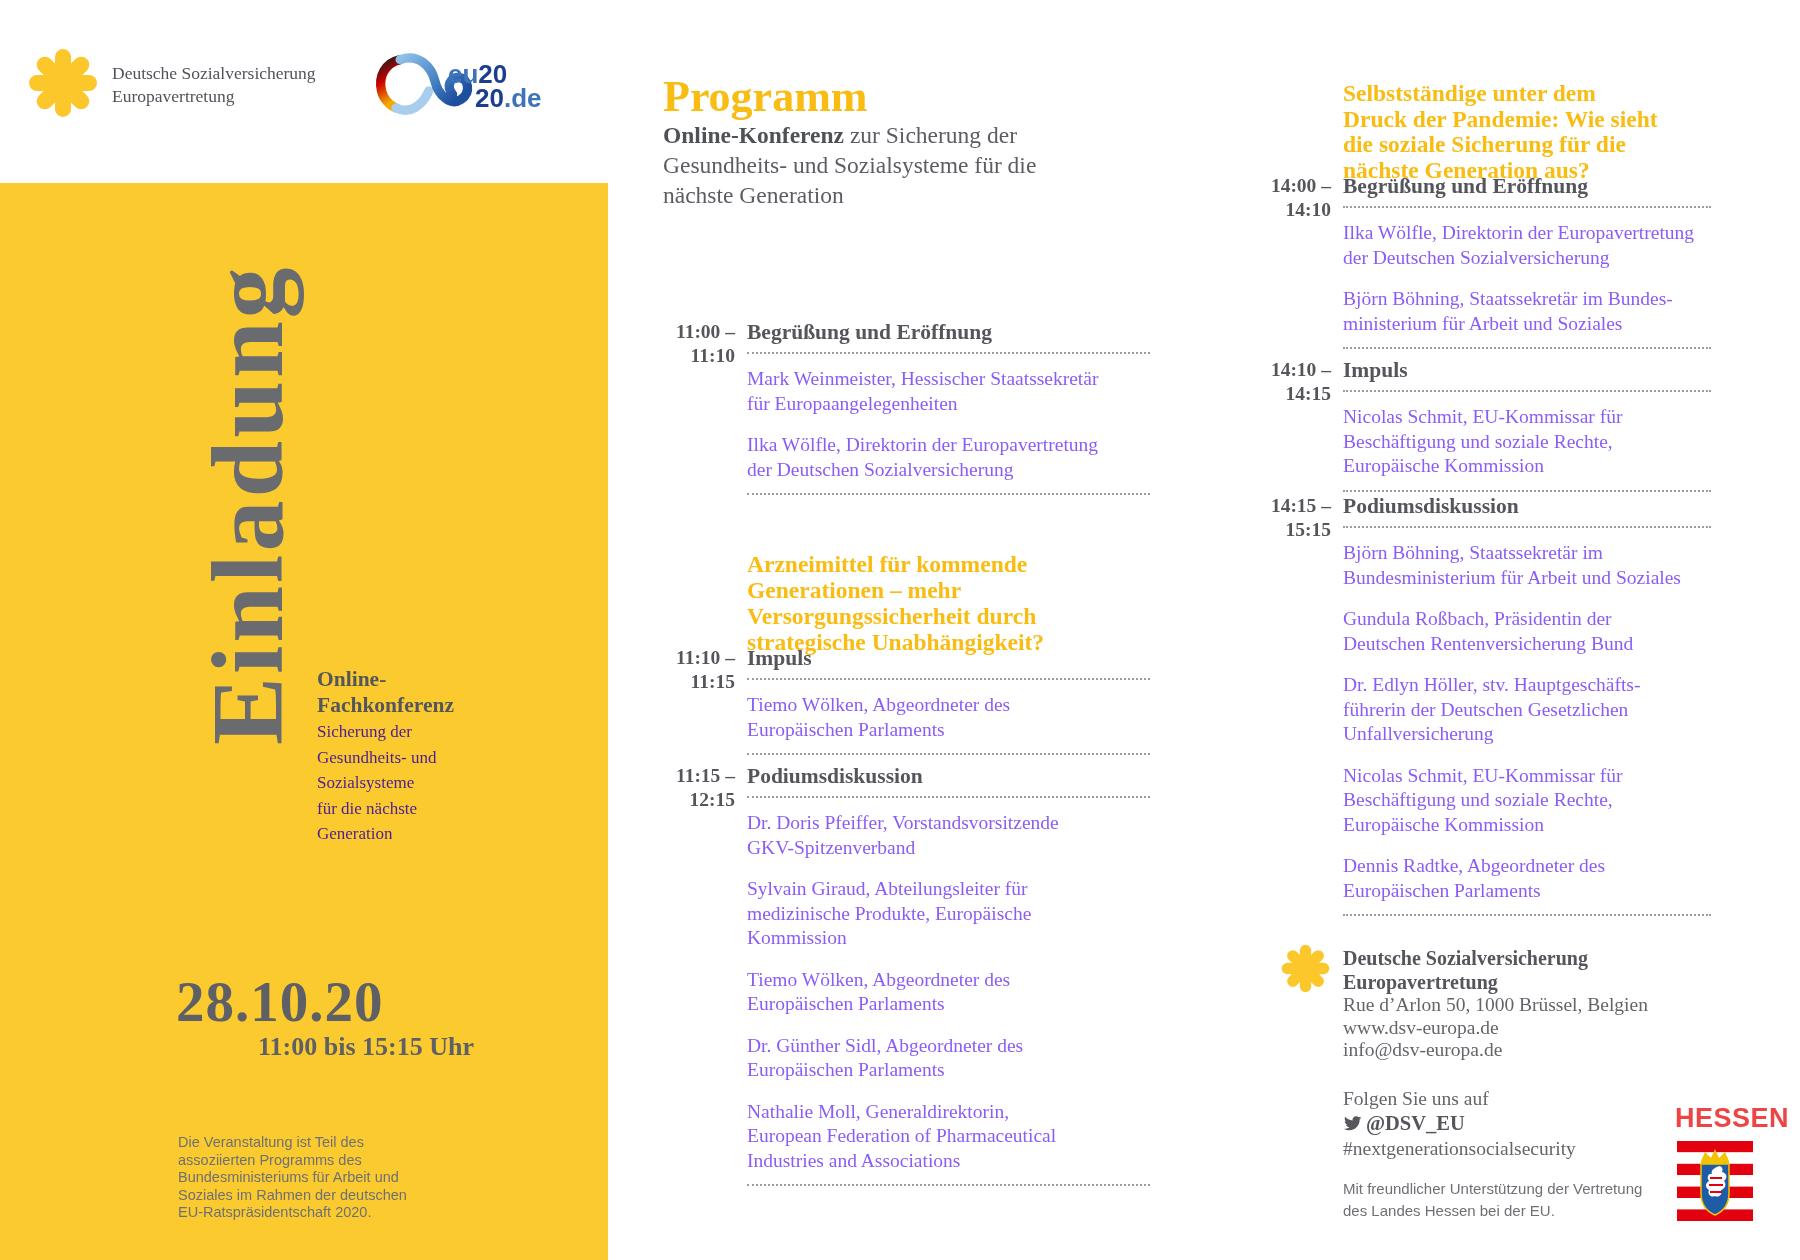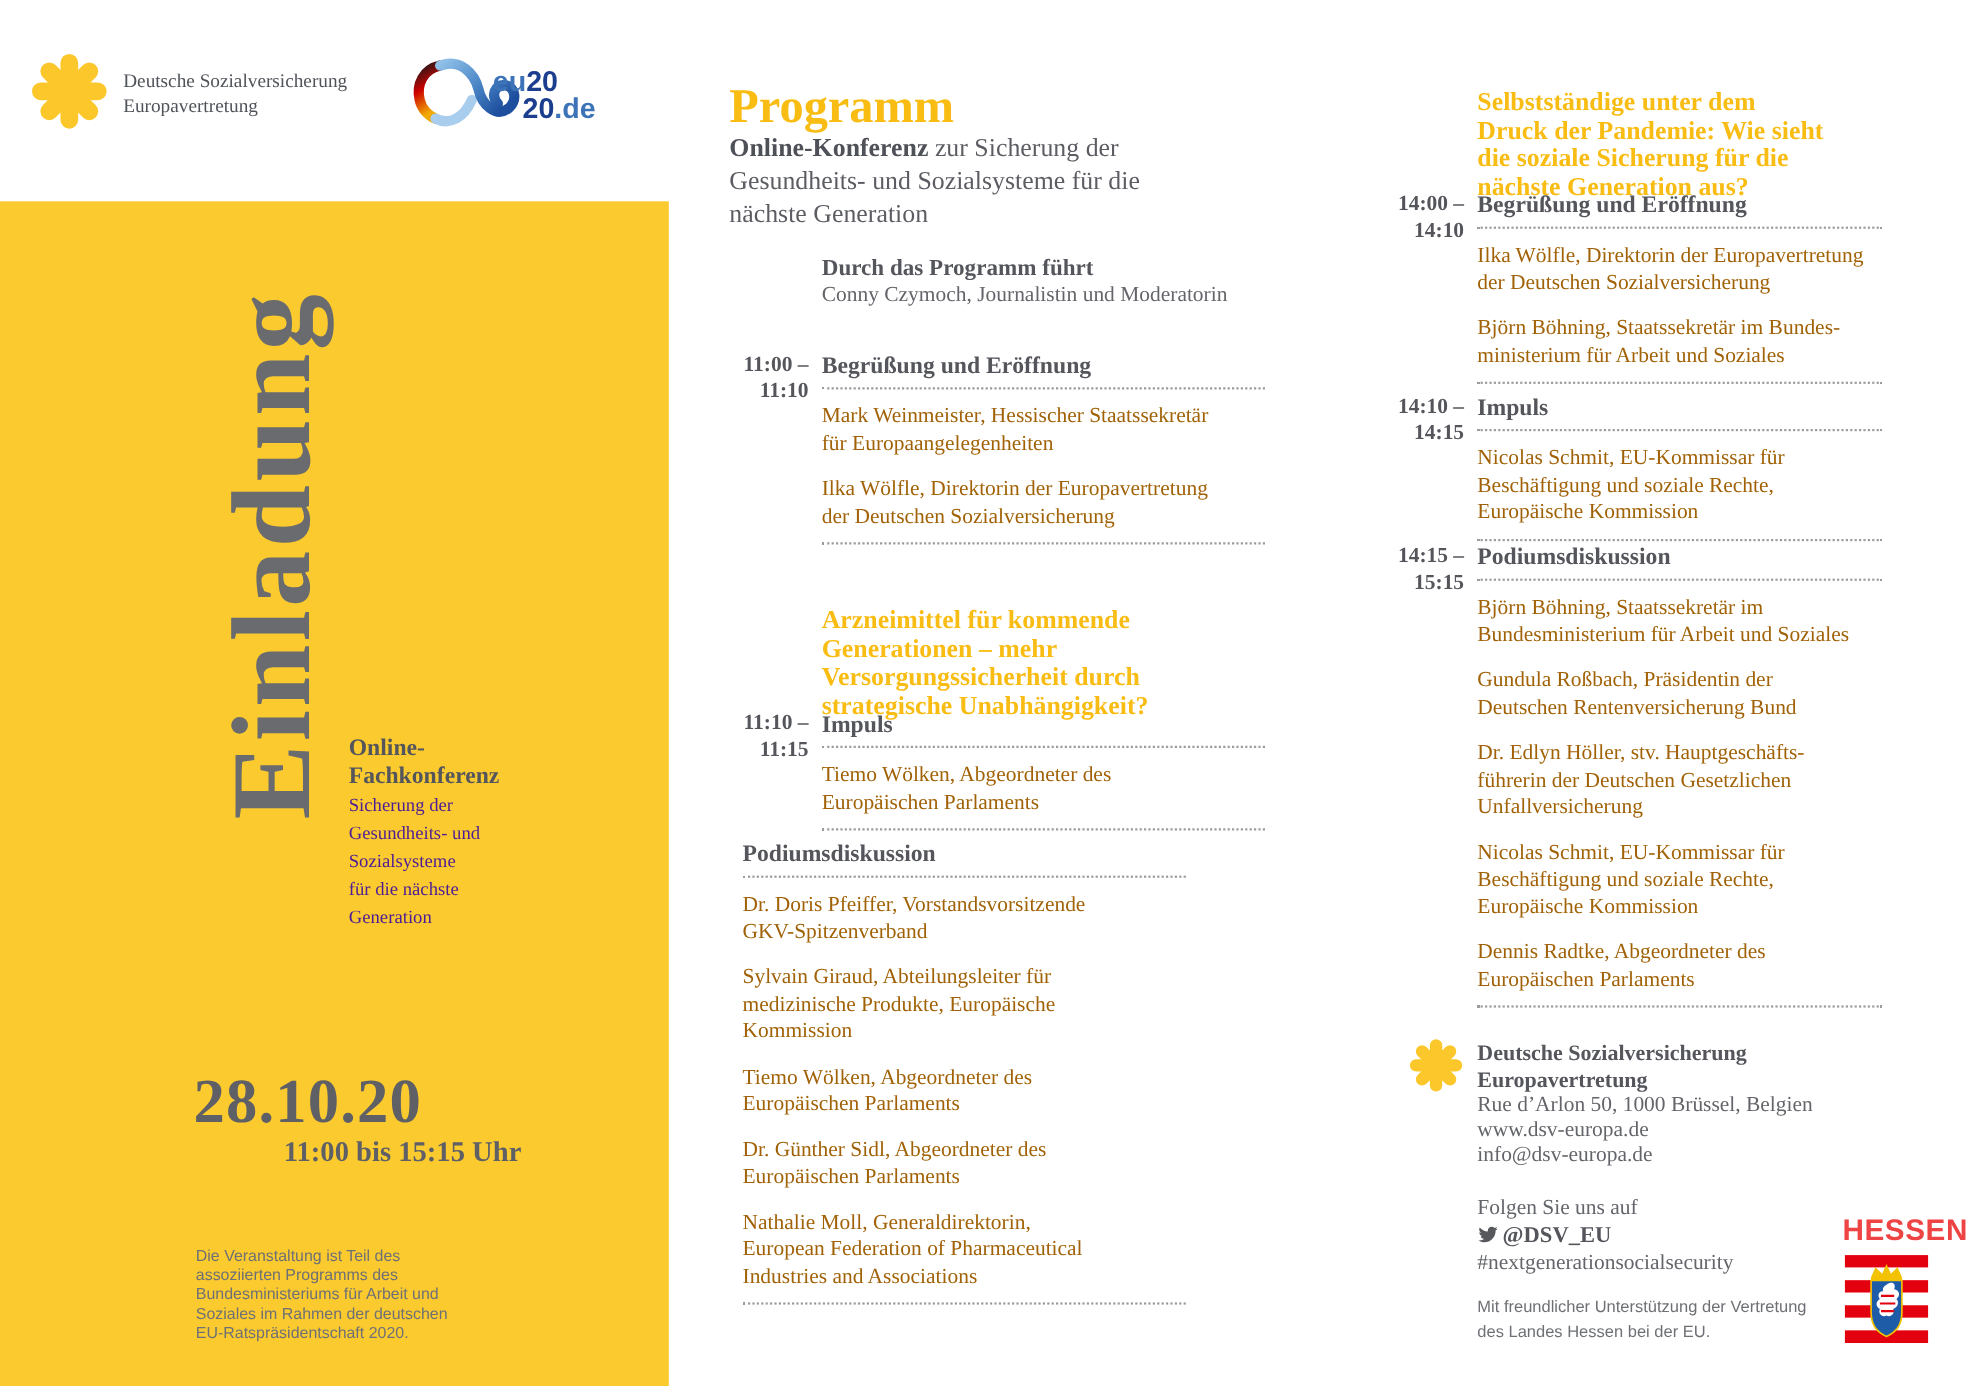--- a/index.html
+++ b/index.html
@@ -38,21 +38,21 @@
   .r-title{left:1343px;top:48px;font-size:23.5px;line-height:25.5px;font-weight:bold;color:#F8BC13;margin-top:33px;}
 
   
   .sec{display:flex;}
   .sec .t{flex:none;width:72px;text-align:right;font-size:19.5px;line-height:24px;font-weight:bold;color:#54565C;font-family:Liberation Serif, serif;}
   .rightcol .t{width:78px;}
   .sec .c{margin-left:12px;width:403px;}
   .rightcol .c{width:368px;}
   .sec h4{margin:0;font-size:21.5px;line-height:24px;font-weight:bold;color:#54565C;
           padding-bottom:8px;border-bottom:2px dotted #9B9CA0;}
-  .sp{font-size:19.5px;line-height:24.5px;color:#a16207;white-space:pre-line;width:448px;}
+  .sp{font-size:19.5px;line-height:24.5px;color:#8b5cf6;white-space:pre-line;width:448px;}
   .rightcol .sp{width:432px;}
   .c > .sp{margin-top:13px;}
   .c > .sp ~ .sp{margin-top:17px;}
   .dots{height:0;border-top:2px dotted #9B9CA0;margin-top:11px;}
 
   
   .contact-text{left:1343px;top:946px;}
   .contact-text .org{font-size:20px;line-height:24px;font-weight:bold;color:#54565C;}
   .contact-text .adr{font-size:19.5px;line-height:22.5px;color:#63656A;}
   .social{left:1343px;top:1086px;font-size:19.5px;line-height:25px;color:#63656A;}
@@ -118,24 +118,20 @@
 Soziales im Rahmen der deutschen
 EU-Ratspräsidentschaft 2020.</div>
   </aside>
 
   <h1 class="abs prog-title">Programm</h1>
 
   <p class="abs prog-intro pre"><span class="b">Online-Konferenz</span> <span>zur Sicherung der
 Gesundheits- und Sozialsysteme für die
 nächste Generation</span></p>
 
-  <div class="abs moderation">
-    <div class="lab">Durch das Programm führt</div>
-    <div class="nam">Conny Czymoch, Journalistin und Moderatorin</div>
-  </div>
 
   <div class="abs sec midcol" style="left:663px;top:320px">
     <div class="t">
       <div>11:00 –</div>
         <div>11:10</div>
     </div>
     <div class="c">
       <h4>Begrüßung und Eröffnung</h4>
       <div class="sp">Mark Weinmeister, Hessischer Staatssekretär
 für Europaangelegenheiten</div>
@@ -157,20 +153,24 @@
     </div>
     <div class="c">
       <h4>Impuls</h4>
       <div class="sp">Tiemo Wölken, Abgeordneter des
 Europäischen Parlaments</div>
       <div class="dots"></div>
     </div>
   </div>
 
   <div class="abs sec midcol" style="left:663px;top:764px">
+    <div class="t">
+      <div>11:15 –</div>
+        <div>12:15</div>
+    </div>
     <div class="c">
       <h4>Podiumsdiskussion</h4>
       <div class="sp">Dr. Doris Pfeiffer, Vorstandsvorsitzende
 GKV-Spitzenverband</div>
       <div class="sp">Sylvain Giraud, Abteilungsleiter für
 medizinische Produkte, Europäische
 Kommission</div>
       <div class="sp">Tiemo Wölken, Abgeordneter des
 Europäischen Parlaments</div>
       <div class="sp">Dr. Günther Sidl, Abgeordneter des

